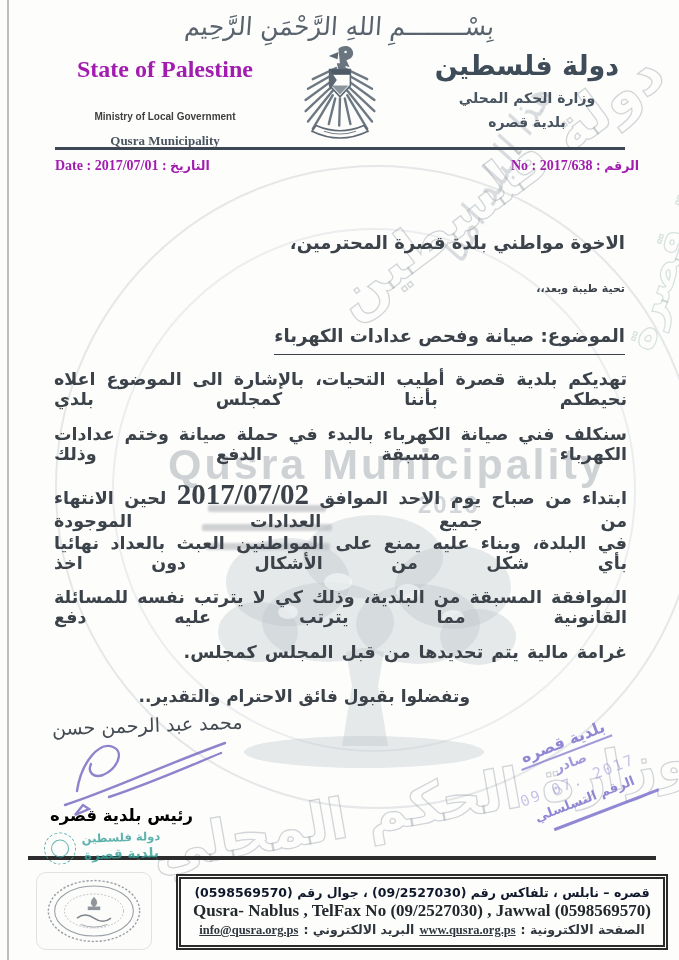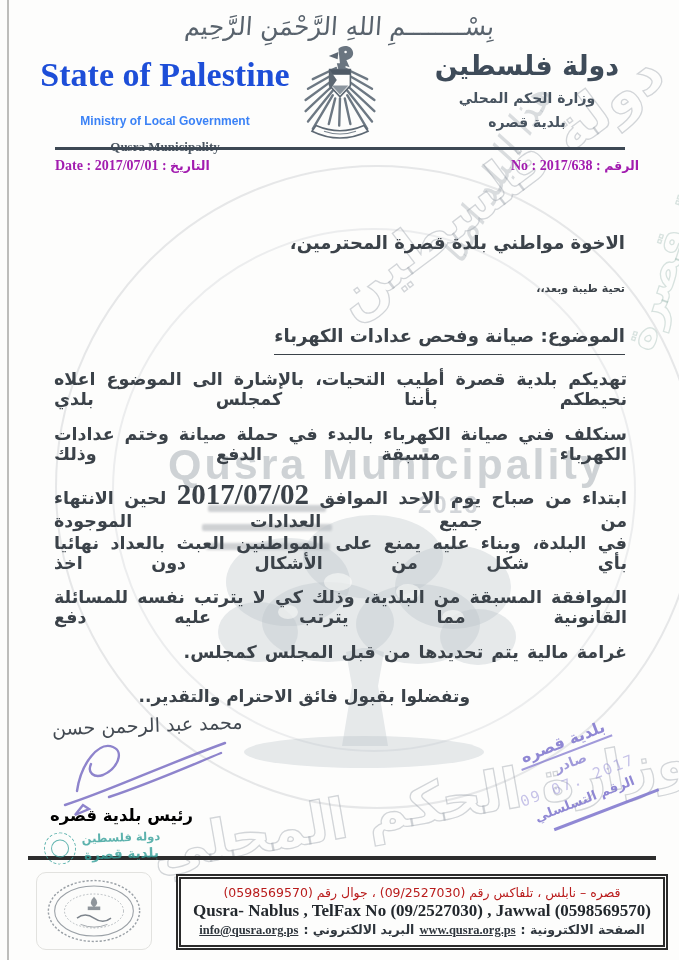--- a/index.html
+++ b/index.html
@@ -25,22 +25,22 @@
   .wm-script{color:rgba(158,166,174,.38); font-family:"DejaVu Serif", serif; font-style:italic;}
   .wm-en{color:rgba(168,174,181,.55); font-family:"Liberation Sans","DejaVu Sans",sans-serif; font-weight:bold; letter-spacing:3px;}
   .wm-year{color:rgba(168,174,181,.5); font-family:"Liberation Sans","DejaVu Sans",sans-serif; font-weight:bold; letter-spacing:2px;}
   .wm-bar{background:rgba(150,156,162,.45); filter:blur(1px); height:7px; border-radius:2px;}
   
   .bismillah{
     top:12px; left:0; width:679px; text-align:center;
     font-size:25px; color:#59636d; z-index:2; transform:skewX(-4deg);
   }
   .hdr-en{left:40px; top:56px; width:250px; text-align:center; z-index:2;}
-  .hdr-en .t1{font-family:"Liberation Serif","DejaVu Serif",serif; font-weight:bold; font-size:34px; color:#1d4ed8;}
-  .hdr-en .t2{font-family:"Liberation Sans","DejaVu Sans",sans-serif; font-weight:bold; font-size:12px; color:#3b82f6; margin-top:20px;}
+  .hdr-en .t1{font-family:"Liberation Serif","DejaVu Serif",serif; font-weight:bold; font-size:24px; color:#a21caf;}
+  .hdr-en .t2{font-family:"Liberation Sans","DejaVu Sans",sans-serif; font-weight:bold; font-size:10px; color:#404040; margin-top:28px;}
   .hdr-en .t3{font-family:"Liberation Serif","DejaVu Serif",serif; font-weight:bold; font-size:13px; color:#4a5560; margin-top:11px;}
   .hdr-ar{right:42px; top:50px; width:220px; text-align:center; z-index:2; direction:rtl;}
   .hdr-ar .t1{font-weight:bold; font-size:27px; color:#3e4b59;}
   .hdr-ar .t2{font-weight:bold; font-size:14px; color:#47535f; margin-top:9px;}
   .hdr-ar .t3{font-weight:bold; font-size:14px; color:#47535f; margin-top:8px;}
   .emblem{left:292px; top:42px; z-index:2;}
   .hdr-rule{left:55px; top:147px; width:570px; height:3px; background:#3d4854; z-index:2;}
   
   .meta{top:158px; font-size:14px; font-weight:bold; color:#a21caf; z-index:2;
         font-family:"Liberation Serif","DejaVu Sans",serif;}
@@ -90,21 +90,21 @@
   .seal-box{
     left:36px; top:872px; width:114px; height:76px; z-index:3;
     border:1px solid #e2e2df; border-radius:10px; background:#fcfcfb;
     display:flex; align-items:center; justify-content:center;
   }
   .info-box{
     left:176px; top:874px; width:466px; z-index:3;
     border:5px double #2b2b2b; background:#fdfdfc;
     padding:5px 8px 6px; text-align:center;
   }
-  .info-ar{direction:rtl; font-size:12.5px; font-weight:normal; color:#b91c1c; line-height:17px;}
+  .info-ar{direction:rtl; font-size:12.5px; font-weight:bold; color:#0f172a; line-height:17px;}
   .info-en{font-family:"Liberation Serif","DejaVu Serif",serif; font-weight:bold; font-size:17px; color:#23282d; line-height:20px;}
   .info-links{direction:rtl; font-size:12.5px; font-weight:bold; color:#2f363d; line-height:18px;
     display:flex; justify-content:center; gap:5px; flex-wrap:nowrap;}
   .info-links .url{font-family:"Liberation Serif","DejaVu Serif",serif; text-decoration:underline; direction:ltr; unicode-bidi:embed;}
 </style>
 </head>
 <body>
 
 <div class="page">
 

